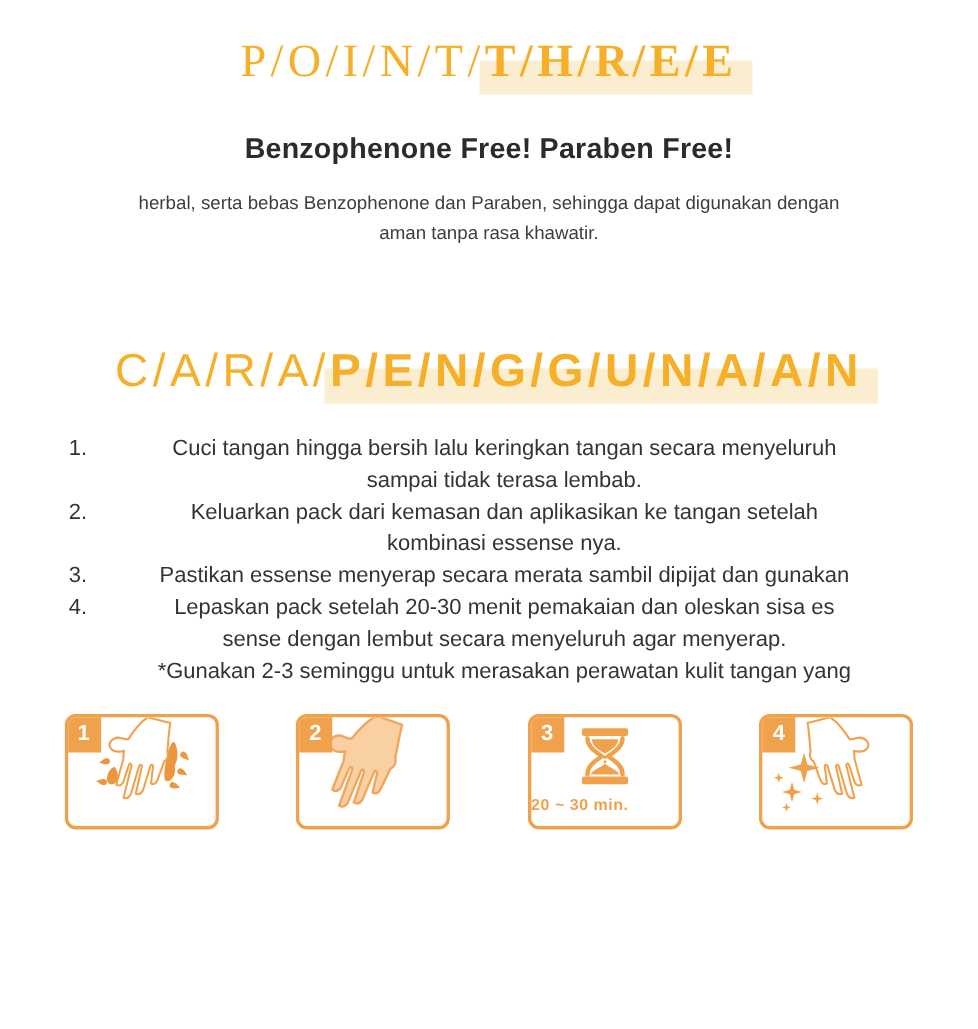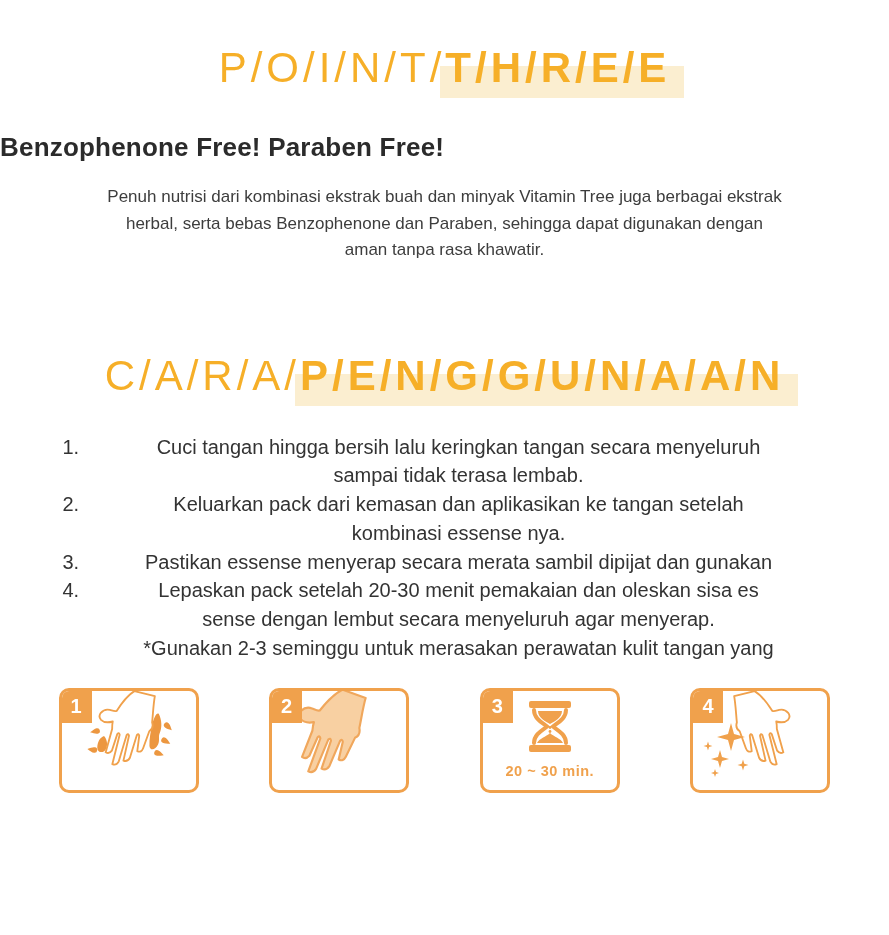--- a/index.html
+++ b/index.html
@@ -24,27 +24,27 @@
   .slash-heading .lt { font-weight:400; }
   .slash-heading .bd { font-weight:800; position:relative; z-index:0; }
   .slash-heading .bd::after {
     content:"";
     position:absolute;
     left:-5px; right:-14px;
     top:22px; bottom:-7px;
     background:#FBEED0;
     z-index:-1;
   }
-  .heading-point { padding-top:0; margin-top:44px; }
+  .heading-point { padding-top:0; margin-top:32px;font-family:Liberation Serif, serif; }
   .heading-usage { margin-top:88px; }
 
   
   .subtitle {
     margin-top:40px;
-    text-align:left;
+    text-align:center;
     font-size:26px;
     font-weight:700;
     color:#2B2B2B;
     letter-spacing:0.2px;
   }
   .description {
     margin:21px auto 0;
     width:790px;
     text-align:center;
     font-size:17px;
@@ -89,40 +89,38 @@
     font-weight:700;
     font-size:20px;
     display:flex; align-items:center; justify-content:center;
     z-index:2;
   }
   .card svg { position:absolute; top:0; left:0; }
   .card-label {
     position:absolute;
     left:0; right:0;
     bottom:11px;
-    text-align:center;
     font-size:14.5px;
     font-weight:700;
     letter-spacing:0.5px;
     color:#F0A14C;
   }
 </style>
 </head>
 <body>
 
 <div class="page">
 
   <div class="slash-heading heading-point">
     <span class="lt">P/O/I/N/T/</span><span class="bd">T/H/R/E/E</span>
   </div>
 
   <div class="subtitle">Benzophenone Free! Paraben Free!</div>
 
   <div class="description">
-    <div>Penuh nutrisi dari kombinasi ekstrak buah dan minyak Vitamin Tree juga berbagai ekstrak</div>
     <div>herbal, serta bebas Benzophenone dan Paraben, sehingga dapat digunakan dengan</div>
     <div>aman tanpa rasa khawatir.</div>
   </div>
 
   <div class="slash-heading heading-usage">
     <span class="lt">C/A/R/A/</span><span class="bd">P/E/N/G/G/U/N/A/A/N</span>
   </div>
 
   <div class="instructions">
     <div class="instr-row">

